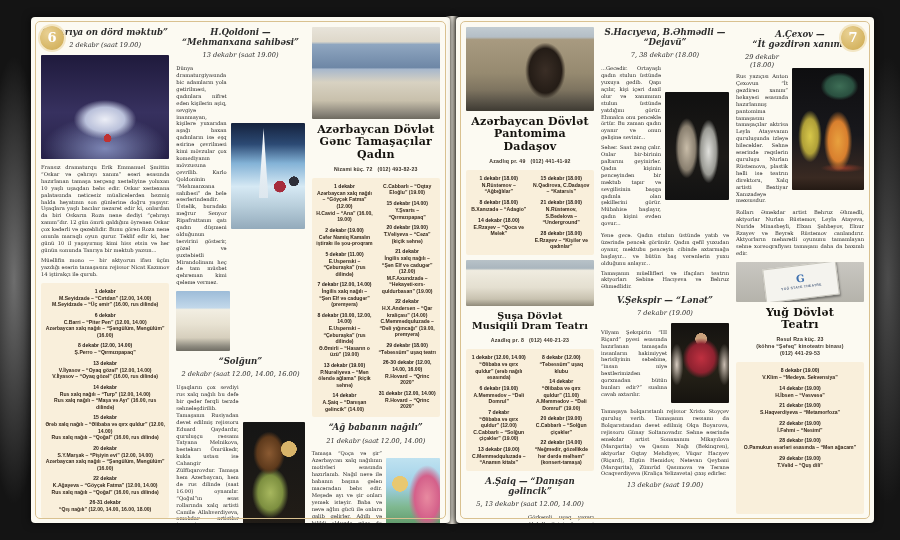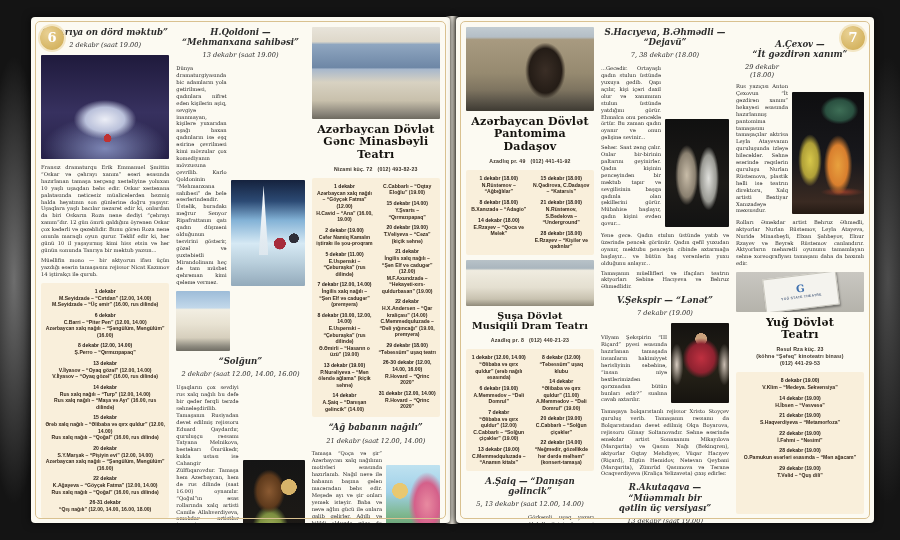--- a/index.html
+++ b/index.html
@@ -29,21 +29,21 @@
   .addr{font:700 5.2px/1.35 "Liberation Sans",sans-serif;text-align:center;color:#3a3228;letter-spacing:.2px}
   .body{font:5.2px/1.33 "DejaVu Serif",serif;color:#1c1c1c;text-align:justify}
   .body p{margin:0 0 3px}
   .body p:last-child{margin-bottom:0}
   .list{background:#f9efdb;border-radius:2px;padding:5px 4px;display:flex;flex-direction:column;gap:4px}
   .list.two{flex-direction:row;gap:5px}
   .list .sub{flex:1;display:flex;flex-direction:column;gap:4px;min-width:0}
   .e{font:700 5.1px/1.28 "Liberation Sans",sans-serif;text-align:center;color:#33261a}
   .e .d{margin-bottom:.5px;color:#201710}
   .grow{flex:1}
-  .row{display:flex;gap:4px;align-items:flex-end}
+  .row{display:flex;gap:4px;align-items:center}
   .row .body{flex:1;min-width:0}
   .ph{flex-shrink:0;border-radius:1px;position:relative;overflow:hidden}
   .ph-oskar{background:radial-gradient(circle 4px at 52% 80%,#c03232 97%,transparent),radial-gradient(ellipse 34% 26% at 50% 62%,#eceef6 0%,#b9c0da 45%,rgba(120,125,170,0) 72%),radial-gradient(ellipse 70% 45% at 50% 90%,#7d86b5 0%,rgba(60,60,110,0) 70%),linear-gradient(180deg,#1f1a3c,#37315f 55%,#262148)}
   .ph-mehman{background:radial-gradient(circle 6px at 66% 60%,#a62c3c 96%,transparent),radial-gradient(circle 5px at 85% 55%,#2e2e38 96%,transparent),linear-gradient(180deg,#15223d 0%,#2c4a74 20%,#83b2d6 38%,#d6e9f4 60%,#b9cfdc 78%,#93aabb 100%)}
   .ph-mehman::after{content:"";position:absolute;left:38%;top:5%;width:13%;height:66%;background:linear-gradient(180deg,#f8fafc,#dde7ee);clip-path:polygon(50% 0,100% 100%,0 100%)}
   .ph-kukla-bld{background:linear-gradient(180deg,#9dbcd8 0%,#c2d8ea 28%,#f2eee2 31%,#e8e2d2 55%,#d6cfbd 78%,#8e8b80 92%,#6f6d64 100%)}
   .ph-bear{background:radial-gradient(circle 8px at 74% 26%,#d8b46a 96%,transparent),radial-gradient(ellipse 32% 26% at 42% 30%,#8a5a32 0%,#5e3a1c 60%,rgba(0,0,0,0) 80%),radial-gradient(ellipse 36% 30% at 44% 68%,#a7b75e 0%,#7d8f40 55%,rgba(0,0,0,0) 82%),linear-gradient(180deg,#151515,#221d17)}
   .ph-gtt-bld{background:linear-gradient(180deg,#e8e4da 0%,#ded8ca 16%,#8fa6c0 19%,#6e87a6 44%,#a8b8cc 46%,#d8d2c2 60%,#c8c0ac 80%,#8a857a 94%,#6e6a60 100%)}
   .ph-agbaba{background:radial-gradient(ellipse 42% 58% at 76% 58%,#e88aa0 0%,#d4608a 55%,rgba(0,0,0,0) 82%),radial-gradient(circle 8px at 26% 38%,#e8c870 96%,transparent),linear-gradient(180deg,#bfe2f0 0%,#9fd0e8 40%,#7fb890 72%,#5f9868 100%)}
   .ph-panto-bld{background:radial-gradient(ellipse 18% 38% at 62% 52%,#3a2e26 0%,#241c16 70%,rgba(0,0,0,0) 88%),linear-gradient(180deg,#c2ccd2 0%,#b4bec6 12%,#a89a80 15%,#968a70 55%,#7e7460 75%,#5c564a 88%,#3e3a32 100%)}
@@ -158,21 +158,21 @@
         <div class="body">Uşaqların çox sevdiyi rus xalq nağılı bu dəfə bir qədər fərqli tərzdə səhnələşdirilib. Tamaşanın Rusiyadan dəvət edilmiş rejissoru Eduard Qaydardır, quruluşçu rəssamı Tatyana Melnikova, bəstəkarı Ömrükədr, kukla ustası isə Cahangir Zülfüqarovdur. Tamaşa həm Azərbaycan, həm də rus dilində (saat 16.00) oynanılır. “Qoğal”ın əsas rollarında xalq artisti Camilə Allahverdiyeva, əməkdar artistlər İlham İbrahimov, Sona Rəhimova, Elmira Hüseynova, Samirə Nəsirova, Arzu Hüseyn, Elgün Hüseynov çıxış edirlər.</div>
         <div class="ph ph-bear" style="width:62px;height:104px"></div>
       </div>
 
     </div>
 
     <div class="col">
       <div class="ph ph-gtt-bld" style="width:100%;height:92px"></div>
       <div>
         <div class="bh">Azərbaycan Dövlət</div>
-        <div class="bh">Gənc Minasbəyli Teatrı</div>
+        <div class="bh">Gənc Tamaşaçılar Qadın</div>
       </div>
       <div class="addr">
         <span>Nizami küç. 72</span>&nbsp;&nbsp;
         <span>(012) 493-82-23</span>
       </div>
       <div class="list two grow">
         <div class="sub">
             <div class="e">
             <div class="d">1 dekabr</div>
             <div class="t">
@@ -427,30 +427,26 @@
         <p>Yenə gecə. Qadın stulun üstündə yatıb və üzərində pencək görünür. Qadın qəfil yuxudan oyanır, məktubu pencəyin cibində axtarmağa başlayır... və bütün baş verənlərin yuxu olduğunu anlayır...</p>
         <p>Tamaşanın müəllifləri və ifaçıları teatrın aktyorları Səbinə Hacıyeva və Bəhruz Əhmədlidir.</p>
       </div>
       <div class="sh">V.Şekspir — “Lənət”</div>
       <div class="sd">7 dekabr (19.00)</div>
       <div class="row">
         <div class="body">Vilyam Şekspirin “III Riçard” pyesi əsasında hazırlanan tamaşada insanların hakimiyyət hərisliyinin səbəbinə, “insan niyə bəxtlərimizdən qorxmadan bütün bunları edir?” sualına cavab axtarılır.</div>
         <div class="ph ph-lenet" style="width:58px;height:80px"></div>
       </div>
       <div class="body">Tamaşaya bolqarıstanlı rejissor Xristo Stoyçev quruluş verib. Tamaşanın rəssamı da Bolqarıstandan dəvət edilmiş Olqa Boyarova, rejissoru Günay Soltanovadır. Səhnə əsərində əməkdar artist Sonaxanım Mikayılova (Marqarita) və Qasım Nağı (Bekinqren), aktyorlar Oqtay Mehdiyev, Vüqar Hacıyev (Riçard), Elgün Həmidov, Nətəvan Qeybani (Marqarita), Zümrüd Qasımova və Təranə Ocaqverdiyeva (Kraliça Yelizaveta) çıxış edirlər.</div>
-      <div>
-        <div class="sh">R.Akutaqava — “Müəmmalı bir</div>
-        <div class="sh">qətlin üç versiyası”</div>
-      </div>
       <div class="sd">13 dekabr (saat 19.00)</div>
 
     </div>
 
     <div class="col">
-      <div style="margin-top:12px">
+      <div style="margin-top:2px">
         <div class="sh">A.Çexov —</div>
         <div class="sh">“İt gəzdirən xanım”</div>
       </div>
       <div class="row">
         <div style="flex:1;min-width:0">
           <div class="sd">29 dekabr</div>
           <div class="sd">(18.00)</div>
           <div class="body" style="margin-top:3px">Rus yazıçısı Anton Çexovun “İt gəzdirən xanım” hekayəsi əsasında hazırlanmış pantomima tamaşasını tamaşaçılar aktrisa Leyla Atayevanın quruluşunda izləyə biləcəklər. Səhnə əsərində rəqslərin quruluşu Nurlan Rüstəmova, plastik həlli isə teatrın direktoru, Xalq artisti Bəxtiyar Xanızadəyə məxsusdur.</div>
         </div>
         <div class="ph ph-chexov" style="width:72px;height:122px"></div>

